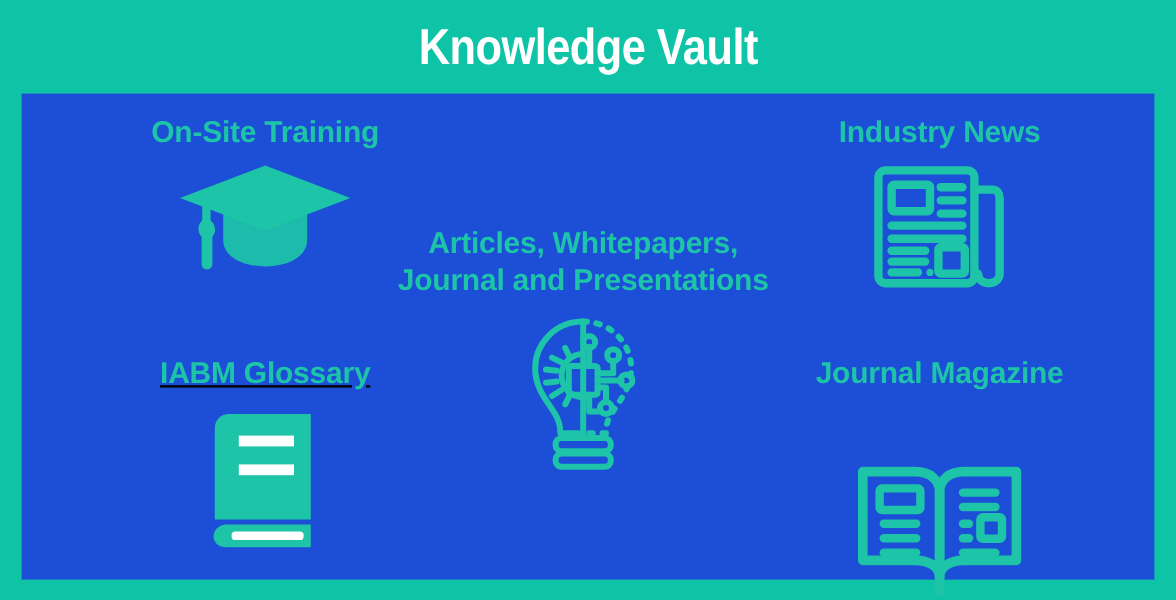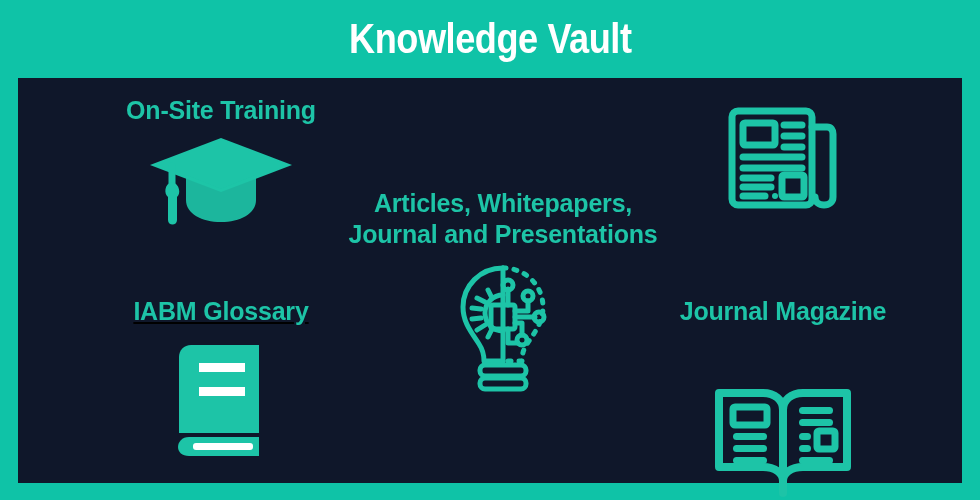--- a/index.html
+++ b/index.html
@@ -39,21 +39,21 @@
     white-space: nowrap;
     transform: scaleX(0.86);
     transform-origin: center;
   }
   #panel {
     position: absolute;
     left: 18px;
     top: 78px;
     width: 944px;
     height: 405px;
-    background: #0f172a;
+    background: #1d4ed8;
   }
   .tile {
     position: absolute;
     display: flex;
     flex-direction: column;
     align-items: center;
   }
   .tile-label {
     color: #1DC4A7;
     font-family: "Liberation Sans Narrow", "Liberation Sans", sans-serif;
@@ -65,21 +65,21 @@
     letter-spacing: -0.2px;
   }
   .tile-icon {
     margin-top: 6px;
     line-height: 0;
   }
 
   
   #tile-training   { left: 64px;  top: 17px;  width: 278px; }
   #tile-news       { left: 600px; top: 17px;  width: 330px; }
-  #tile-articles   { left: 285px; top: 110px; width: 400px; }
+  #tile-articles   { left: 268px; top: 110px; width: 400px; }
   #tile-glossary   { left: 64px;  top: 218px; width: 278px; text-decoration: underline; }
   #tile-journal    { left: 600px; top: 218px; width: 330px; gap: 44px; }
 
   #tile-articles .tile-icon { margin-top: 12px; }
   #tile-news .tile-icon { margin-top: 10px; }
   #tile-journal .tile-icon { margin-top: 10px; }
   #tile-glossary .tile-icon { margin-top: 12px; }
   #tile-training .tile-icon { margin-top: 8px; }
 </style>
 </head>
@@ -103,20 +103,21 @@
           <path d="M40 41 L40 66 C40 80 56 88 75 88 C94 88 110 80 110 66 L110 41 L75 55 Z" fill="#1DC4A7" opacity="0.92"></path>
 
           <path d="M26 32 L26 50" stroke="#1DC4A7" stroke-width="7" stroke-linecap="round"></path>
 
           <path d="M26 48 C18 50 18 60 22 63 L22 86 C22 92 31 92 31 86 L31 63 C35 60 34 50 26 48 Z" fill="#1DC4A7"></path>
         </svg>
       </div>
     </div>
 
     <div class="tile" id="tile-news">
+      <div class="tile-label">Industry News</div>
       <div class="tile-icon">
         <svg width="112" height="106" viewBox="0 0 112 106" fill="none" xmlns="http://www.w3.org/2000/svg">
           <g stroke="#1DC4A7" stroke-width="7" stroke-linecap="round" stroke-linejoin="round" fill="none">
 
             <rect x="5" y="6" width="80" height="94" rx="6"></rect>
 
             <path d="M85 22 L100 22 C104 22 106 25 106 29 L106 92 C106 97 102 100 97 100 C92 100 88 97 88 92"></path>
 
             <rect x="16" y="18" width="32" height="22" rx="2"></rect>
 

